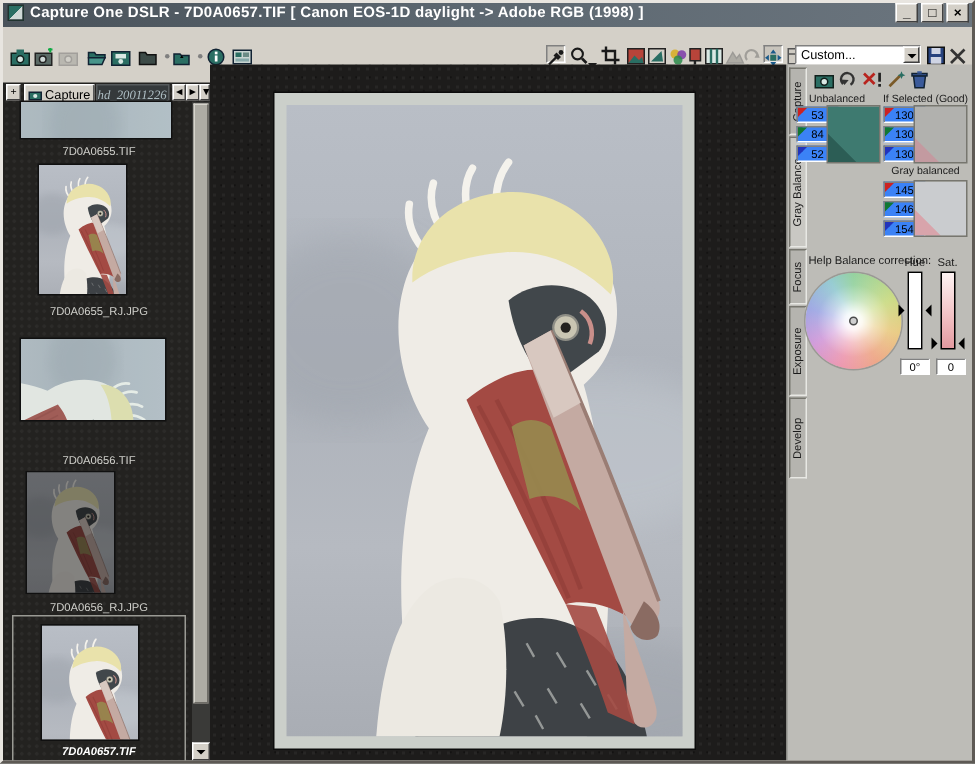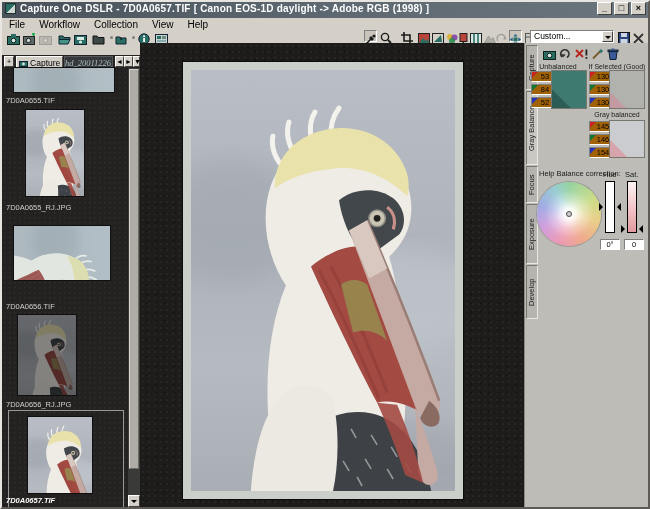--- a/index.html
+++ b/index.html
@@ -37,21 +37,21 @@
     background-image:radial-gradient(rgba(255,255,255,.04) 1px,transparent 1px);background-size:5px 5px;}
   .ltab{position:absolute;top:1px;height:12px;font-size:8.5px;line-height:12px;text-align:center;}
   .tab-capture{background:#d4d0c8;border:1px solid;border-color:#fff #555 #d4d0c8 #fff;color:#000;}
   .tab-session{background:#35393b;border:1px solid #565a5c;color:#aebec4;
     font-family:"Liberation Serif",serif;font-style:italic;overflow:hidden;white-space:nowrap;}
   .sq-btn{position:absolute;top:1px;width:9px;height:11px;background:#d4d0c8;border:1px solid;
     border-color:#fff #404040 #404040 #fff;font-size:7px;line-height:10px;text-align:center;color:#000;}
   .thumb{position:absolute;overflow:hidden;background:#a6adb5;outline:1px solid #101010;}
   .thumb svg{display:block;}
   .rotwrap{position:absolute;left:50%;top:50%;transform:translate(-50%,-50%) rotate(90deg);}
-  .tlabel{position:absolute;font-size:7.5px;color:#cfcfca;width:120px;left:4px;}
+  .tlabel{position:absolute;font-size:7.5px;color:#cfcfca;text-align:center;width:120px;left:4px;}
   .tlabel.sel{color:#fff;font-weight:bold;font-style:italic;}
   .selbox{position:absolute;border:1px solid #9a9a94;}
   .scrollbar{position:absolute;right:0;top:13px;width:12px;height:439px;background:#3a3a38;}
   .sb-thumb{position:absolute;left:1px;top:1px;width:10px;height:400px;background:#aeaca4;
     border:1px solid;border-color:#d6d4cc #6e6c66 #6e6c66 #d6d4cc;}
   .sb-btn{position:absolute;left:0;bottom:0;width:12px;height:12px;background:#d4d0c8;
     border:1px solid;border-color:#fff #404040 #404040 #fff;}
   .sb-btn:after{content:"";position:absolute;left:2px;top:4px;border:3px solid transparent;border-top-color:#000;}
   
   .canvas{position:absolute;left:138px;top:41px;width:384px;height:464px;background:#1d1c1b;
@@ -62,21 +62,21 @@
     box-shadow:0 0 0 1px #0c0c0c;}
   .photo{position:absolute;left:8px;top:8px;width:264px;height:421px;overflow:hidden;}
   
   .rightpanel{position:absolute;left:522px;top:41px;width:124px;height:464px;background:#bdbcb7;
     border-left:1px solid #8a8a85;}
   .tab-v{position:absolute;left:1px;width:12px;background:#b5b4af;border:1px solid;
     border-color:#e8e8e4 #77766f #77766f #e8e8e4;writing-mode:vertical-rl;transform:rotate(180deg);
     font-size:7.5px;color:#1a1a1a;text-align:center;line-height:10px;overflow:hidden;}
   .tab-v.active{background:#c9c8c3;}
   .hdr{position:absolute;font-size:7px;color:#1a1a1a;text-align:center;white-space:nowrap;}
-  .vbox{position:absolute;width:28px;height:11px;background:#a16207;border:1px solid;
+  .vbox{position:absolute;width:28px;height:11px;background:#3b82f6;border:1px solid;
     border-color:#808080 #fff #fff #808080;font-size:7.5px;line-height:9px;text-align:center;color:#000;}
   .vbox:before{content:"";position:absolute;left:0;top:0;border:3px solid transparent;}
   .mr:before{border-top-color:#c22;border-left-color:#c22;}
   .mg:before{border-top-color:#173;border-left-color:#173;}
   .mb:before{border-top-color:#23b;border-left-color:#23b;}
   .swatch{position:absolute;width:36px;border:1px solid #77766f;}
   .sw1{background:linear-gradient(45deg,#2c5d55 0 26%,#3e7a70 27%);}
   .sw2{background:linear-gradient(45deg,#c39aa0 0 22%,#b1b1ae 23%);}
   .sw3{background:linear-gradient(45deg,#d8a4ab 0 24%,#cacccf 25%);}
   .cblabel{position:absolute;font-size:7.5px;color:#1a1a1a;white-space:nowrap;}
@@ -145,27 +145,20 @@
 <div class="window">
 
   <div class="titlebar">
     <span class="appicon"></span>
     <span class="t-title">Capture One DSLR   -   7D0A0657.TIF  [ Canon EOS-1D daylight -&gt; Adobe RGB (1998) ]</span>
     <span class="win-btn">_</span>
     <span class="win-btn">□</span>
     <span class="win-btn">×</span>
   </div>
 
-  <div class="menubar">
-    <span class="menu-item">File</span>
-    <span class="menu-item">Workflow</span>
-    <span class="menu-item">Collection</span>
-    <span class="menu-item">View</span>
-    <span class="menu-item">Help</span>
-  </div>
 
   <div class="toolband">
     <span class="ti" style="left:5px;top:0">
       <svg width="13" height="12">
           <rect x="0.5" y="3.5" width="12" height="8" fill="#2a6e63" stroke="#10201c"></rect>
           <rect x="4" y="1" width="5" height="3" fill="#2a6e63"></rect>
           <circle cx="6.5" cy="7.5" r="2.3" fill="#d9e8e4" stroke="#10201c"></circle>
         </svg></span>
     <span class="ti" style="left:21px;top:0">
       <svg width="13" height="12">

